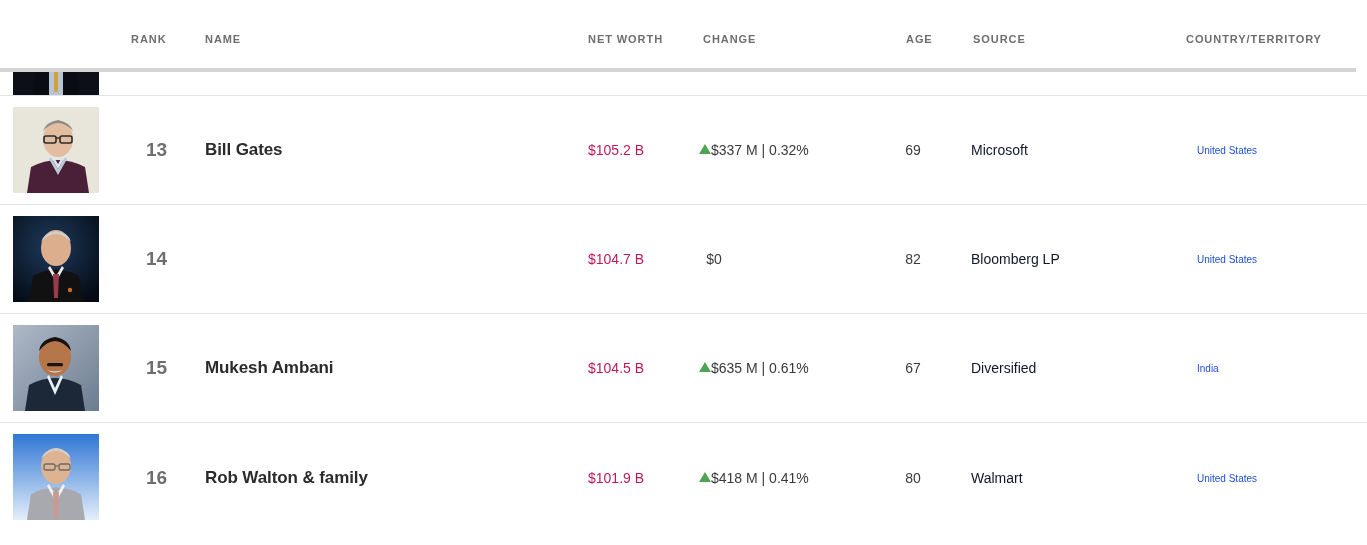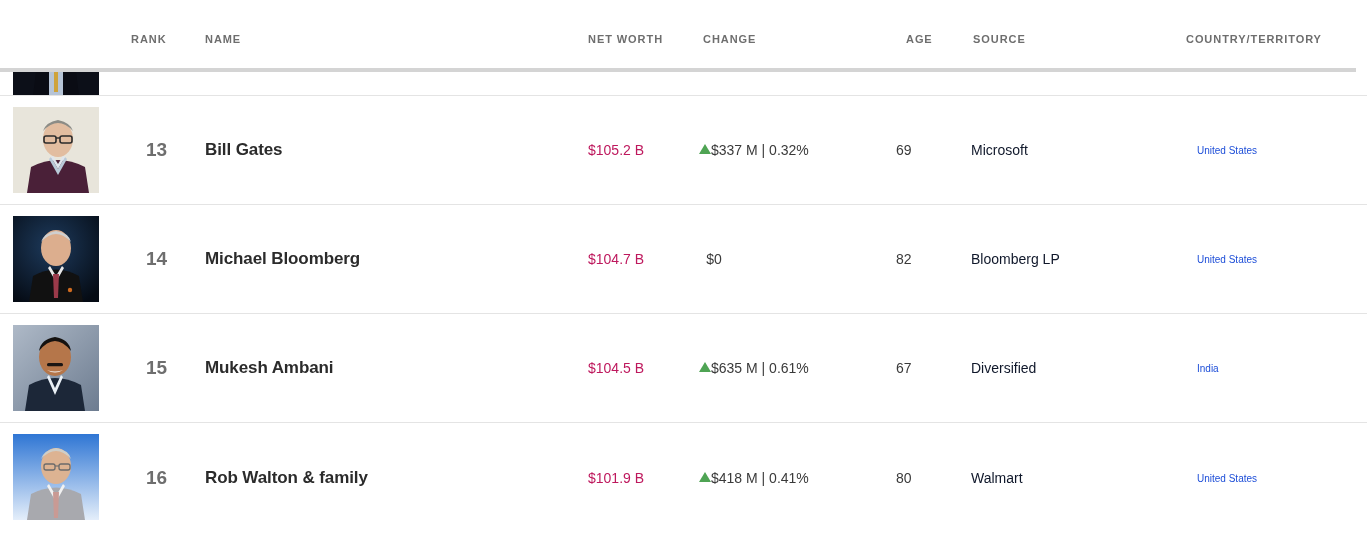--- a/index.html
+++ b/index.html
@@ -92,21 +92,21 @@
   .tri-up {
     width: 0; height: 0;
     border-left: 6px solid transparent;
     border-right: 6px solid transparent;
     border-bottom: 10px solid #4fa454;
     display: inline-block;
     position: relative; top: -1px;
   }
   .age {
     top: 50%; transform: translateY(-50%);
-    left: 896px; width: 34px; 
+    left: 896px; width: 34px; text-align: center;
     font-size: 14px; color: #3a3a3a;
   }
   .source {
     top: 50%; transform: translateY(-50%);
     left: 971px;
     font-size: 14px; color: #0f172a;
   }
   .country {
     top: 50%; transform: translateY(-50%);
     left: 1197px;
@@ -181,21 +181,20 @@
           <rect width="86" height="86" fill="url(#bbg)"></rect>
           <ellipse cx="43" cy="32" rx="15" ry="18" fill="#dcae8e"></ellipse>
           <path d="M28 26 Q43 10 58 26 Q56 17 43 15 Q31 17 28 26 Z" fill="#cfcfcf"></path>
           <path d="M20 60 Q43 47 66 60 L70 86 L16 86 Z" fill="#111111"></path>
           <path d="M35 52 L43 66 L51 52 L49 50 L43 60 L37 50 Z" fill="#e8e8e8"></path>
           <path d="M40 58 L46 58 L45 82 L41 82 Z" fill="#9a3a4a"></path>
           <circle cx="57" cy="74" r="2.2" fill="#d06b20"></circle>
         </svg>
       </div>
       <div class="cell rank">14</div>
-      <div class="cell name">Michael Bloomberg</div>
       <div class="cell worth">$104.7 B</div>
       <div class="cell change zero">
         <span>$0</span>
       </div>
       <div class="cell age">82</div>
       <div class="cell source">Bloomberg LP</div>
       <div class="cell country">United States</div>
     </div>
 
     <div class="row">

